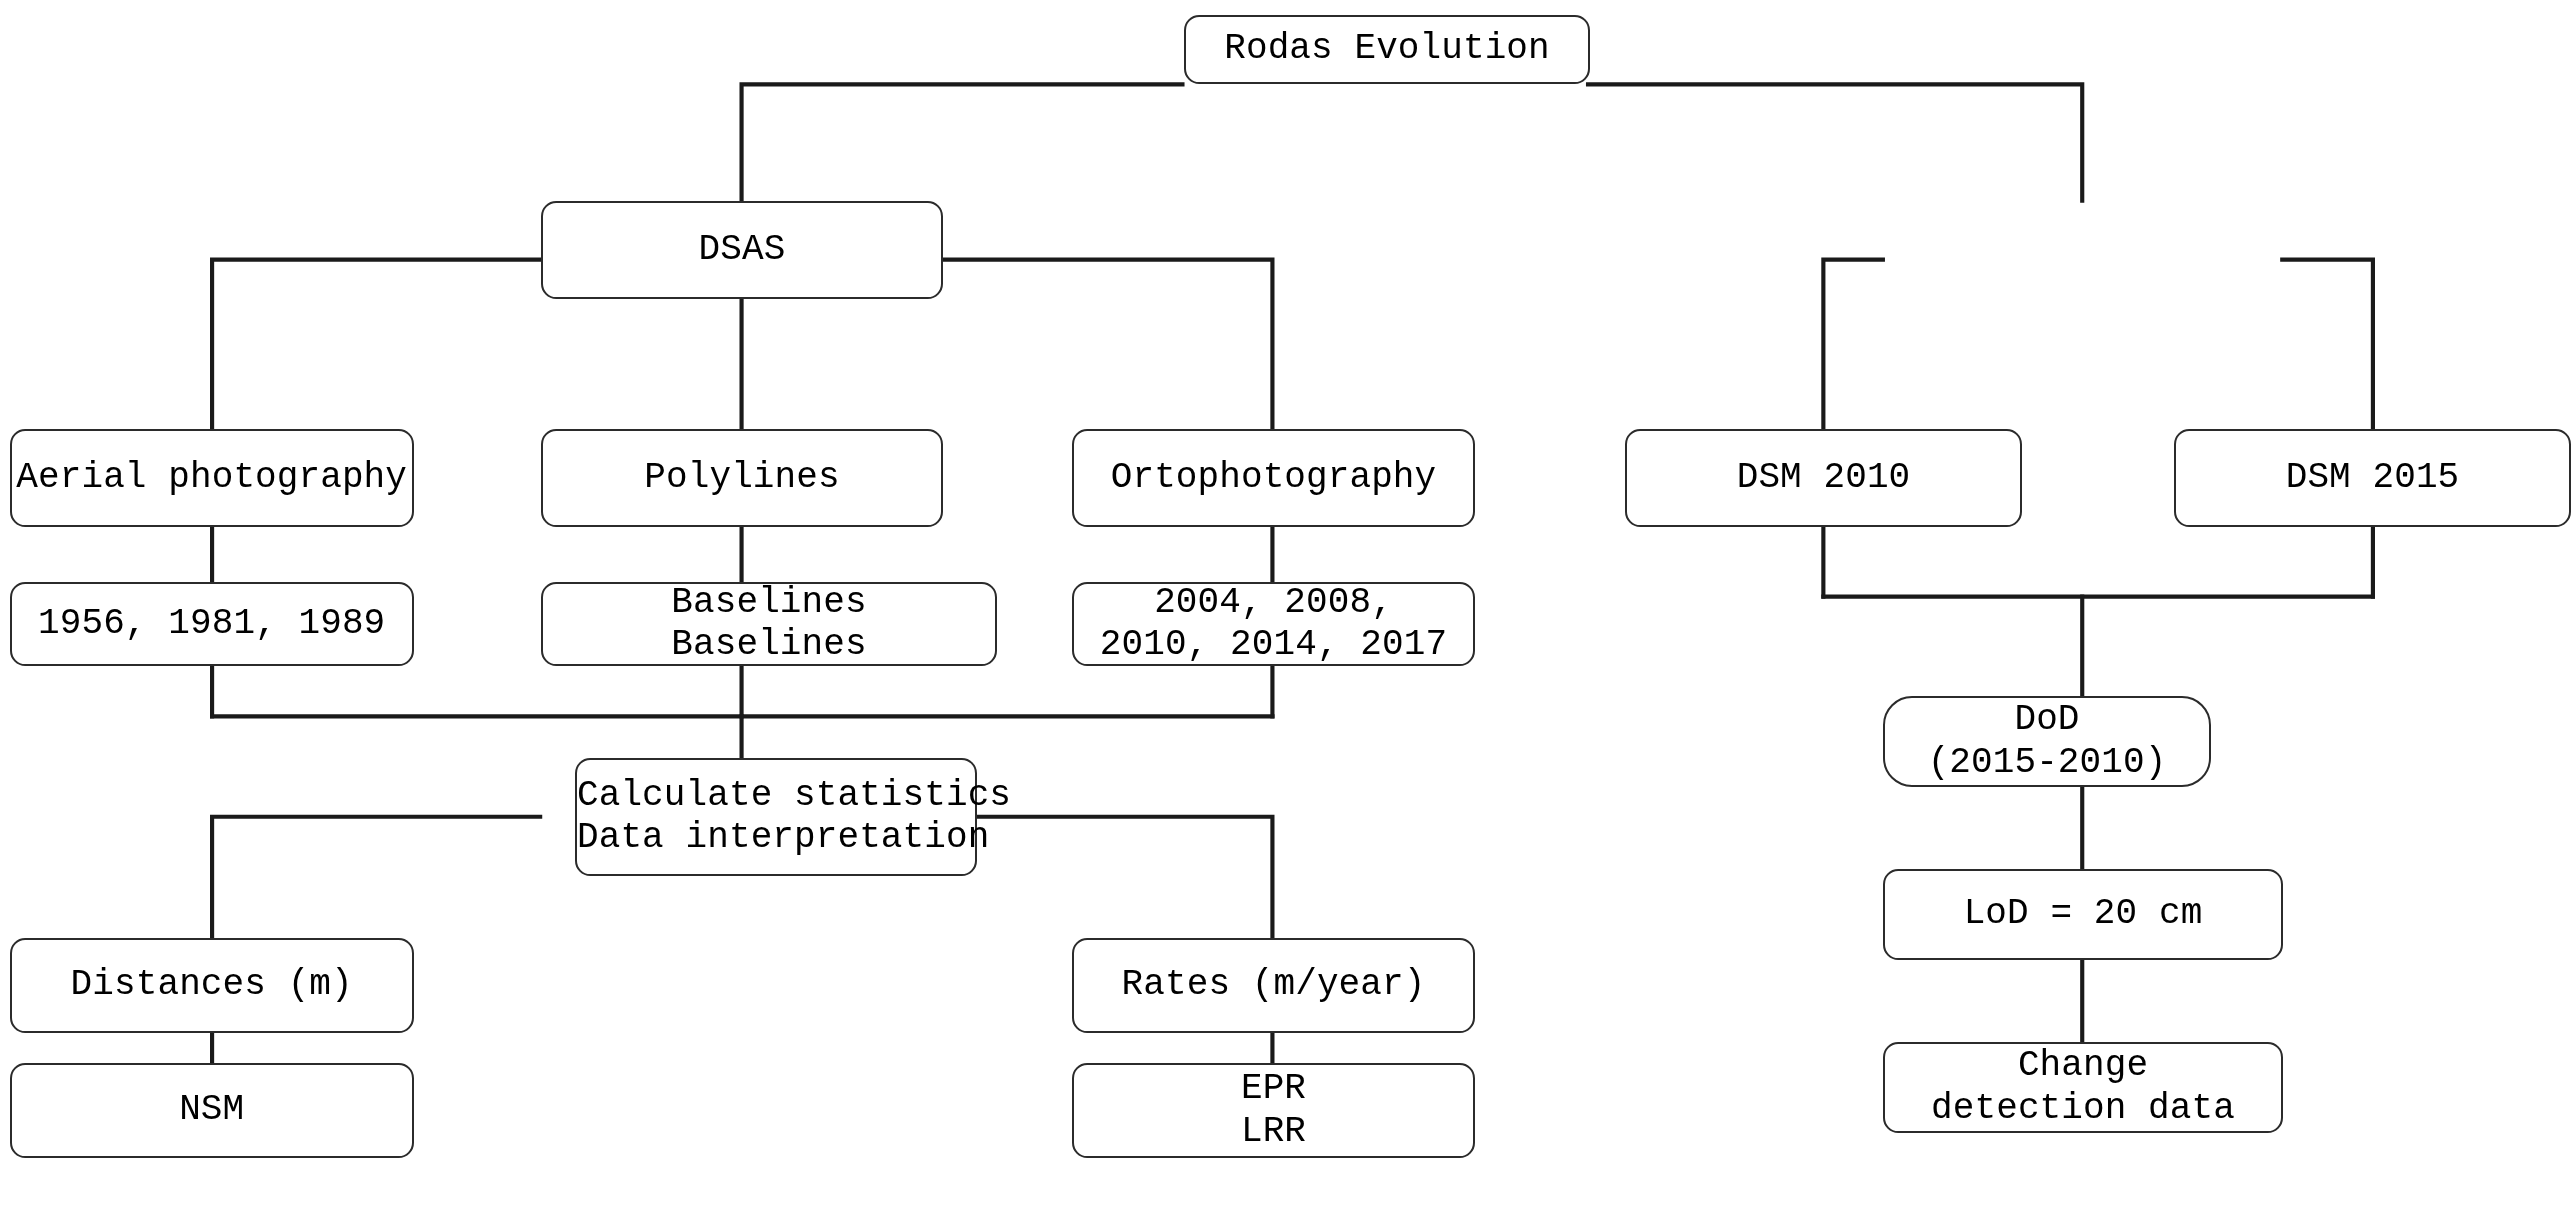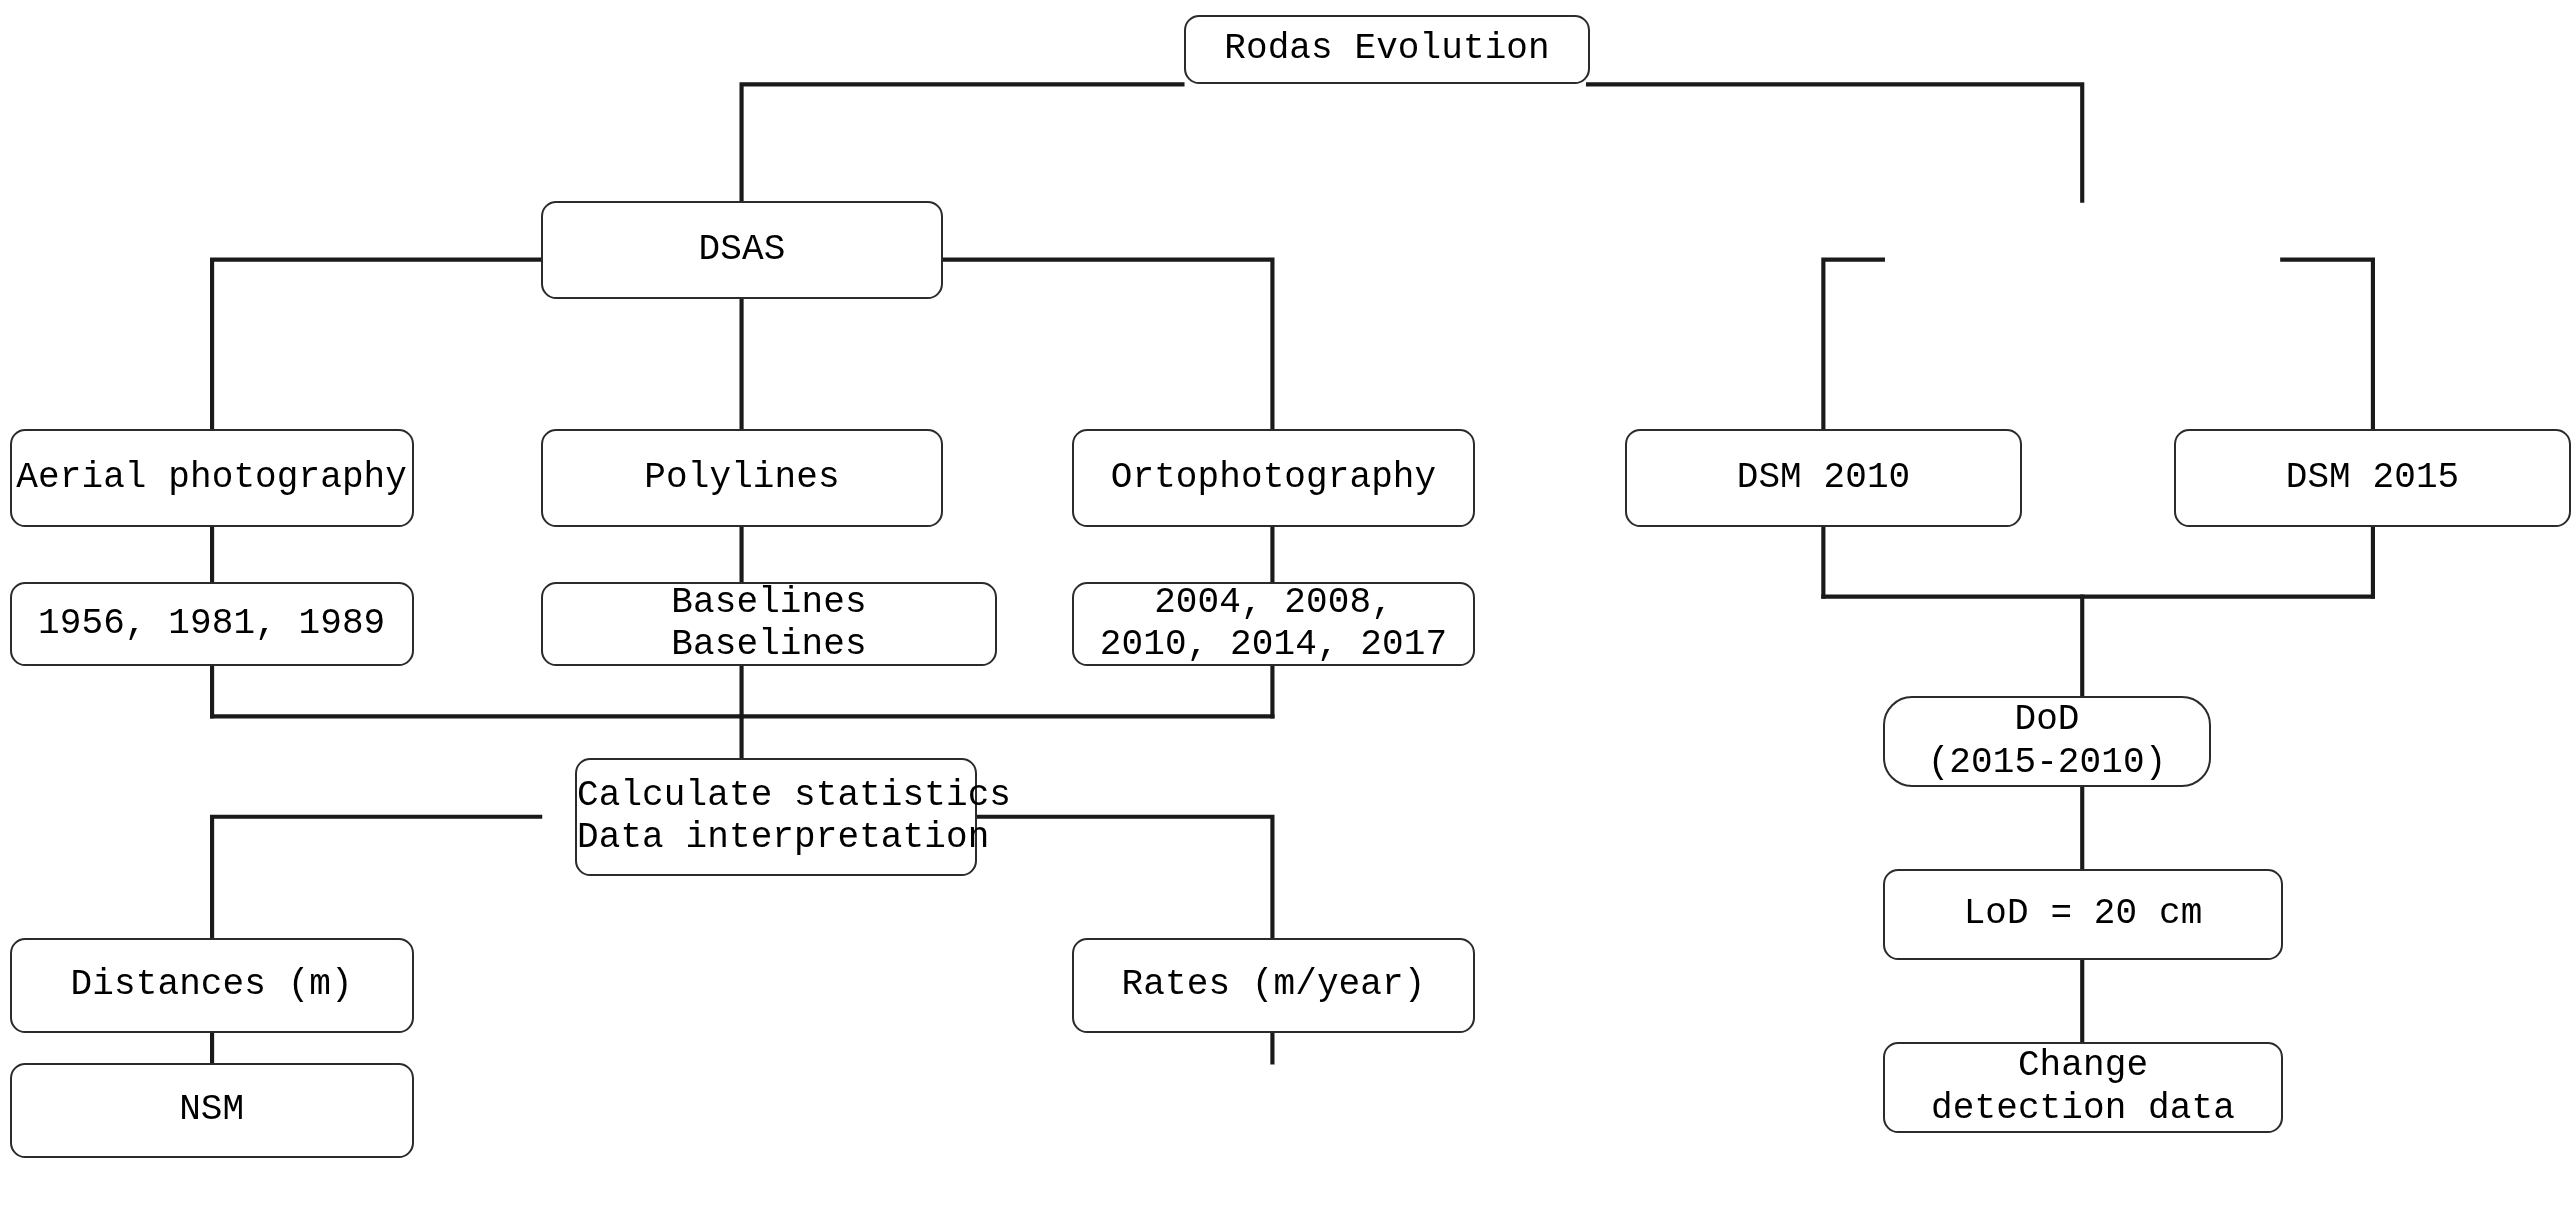--- a/index.html
+++ b/index.html
@@ -158,20 +158,26 @@
   </div>
 
   <div class="node" style="left:9.7px; top:1063px; width:404px; height:95px;">
     <span class="node-label">NSM</span>
   </div>
 
   <div class="node" style="left:1072px; top:938px; width:403px; height:95px;">
     <span class="node-label">Rates (m/year)</span>
   </div>
 
+  <div class="node" style="left:1072px; top:1063px; width:403px; height:95px;">
+    <span class="node-label two-line">
+      <span class="label-line">EPR</span>
+      <span class="label-line">LRR</span>
+    </span>
+  </div>
 
   <div class="node" style="left:1625px; top:429px; width:397px; height:98px;">
     <span class="node-label">DSM 2010</span>
   </div>
 
   <div class="node" style="left:2174px; top:429px; width:397px; height:98px;">
     <span class="node-label">DSM 2015</span>
   </div>
 
   <div class="node" style="left:1883px; top:696px; width:328px; height:91px;border-radius:29px;">

